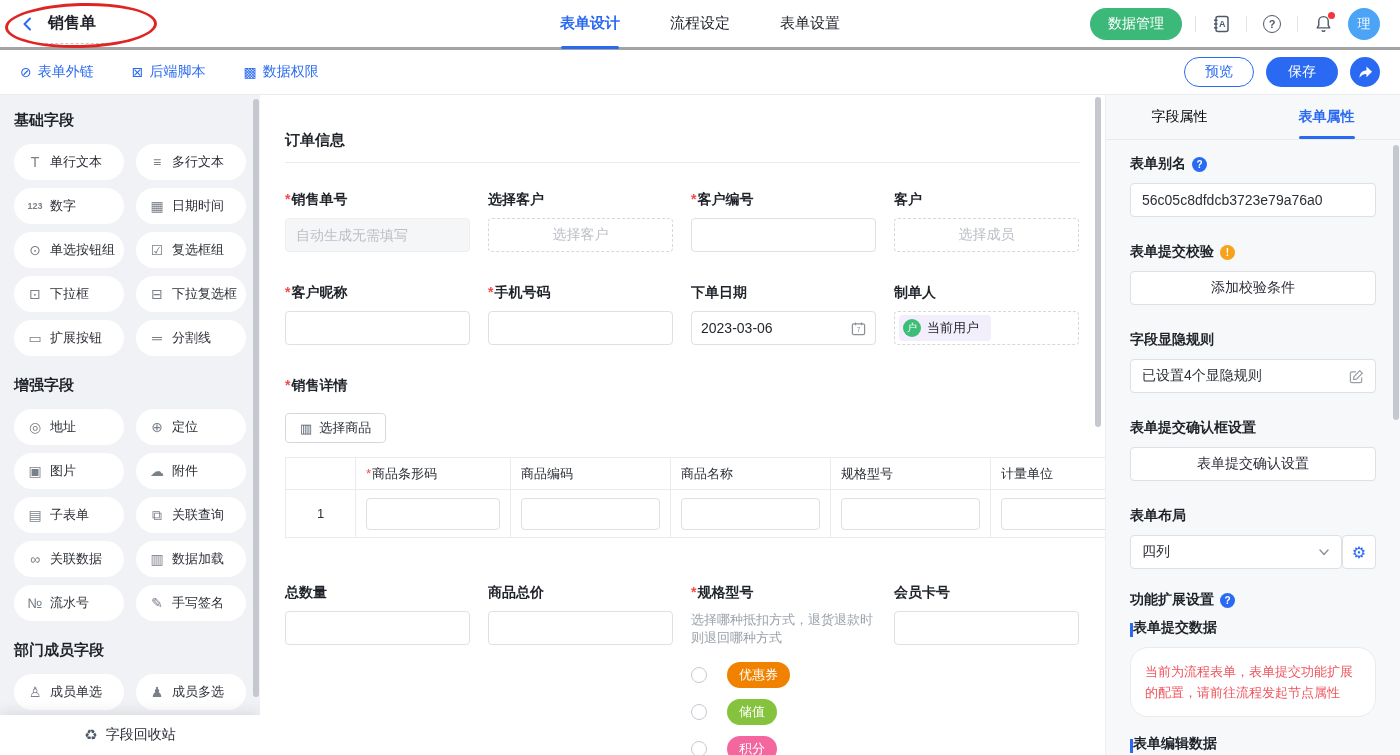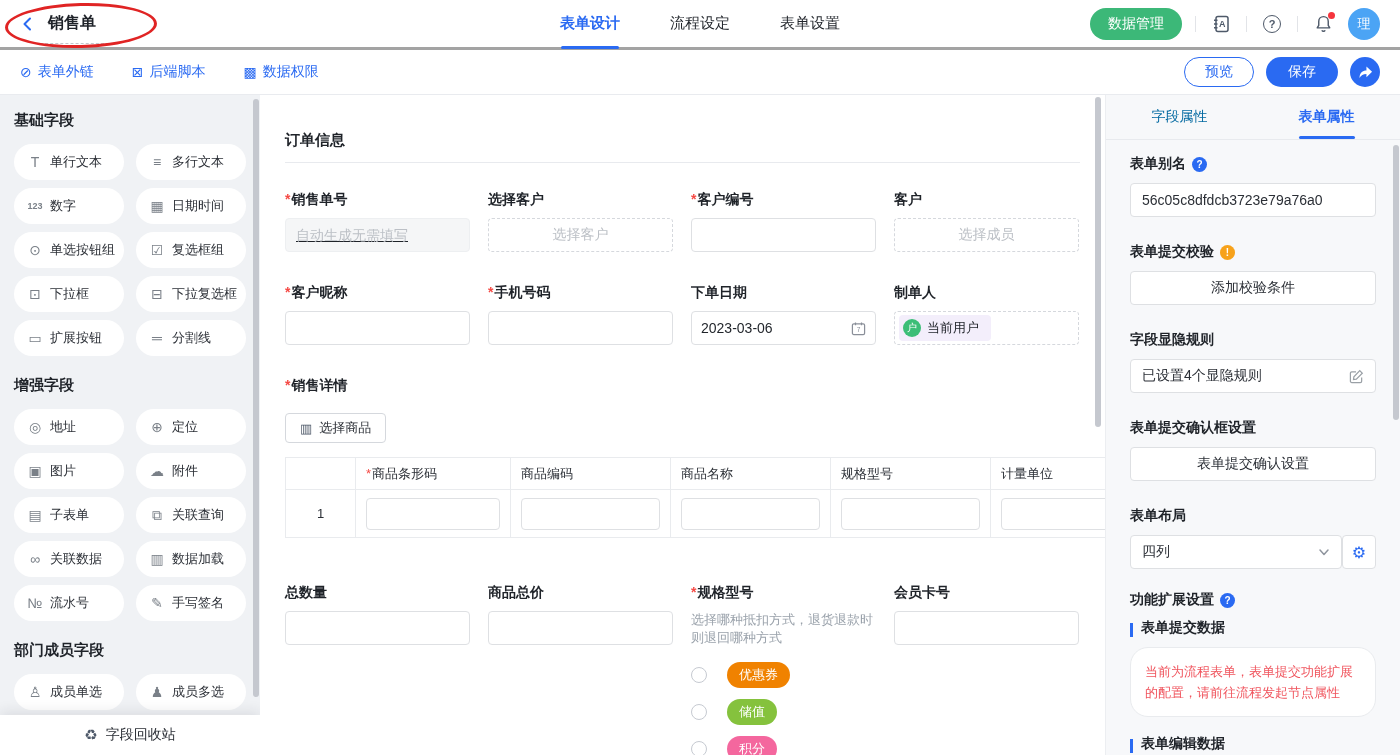--- a/index.html
+++ b/index.html
@@ -51,21 +51,21 @@
   
   .canvas { flex:1; background:#fff; position:relative; overflow:hidden; padding:36px 14px 0 25px; }
   .canvas-title { font-size:15px; font-weight:700; }
   .canvas-divider { width:795px; height:1px; background:#e8eaee; margin-top:12px; }
   .fgrid { display:grid; grid-template-columns:185px 185px 185px 185px; column-gap:18px; align-items:start; }
   .mt28 { margin-top:28px; } .mt32 { margin-top:32px; } .mt46 { margin-top:46px; }
   .flabel { font-size:14px; font-weight:700; margin-bottom:9px; }
   .req::before { content:"*"; color:#f54a45; margin-right:1px; }
   .finput { width:100%; height:34px; border:1px solid #dee0e3; border-radius:4px; padding:0 10px; font-size:14px; color:#1f2329; background:#fff; }
   .finput::placeholder { color:#bcc0c6; }
-  .finput.disabled { background:#f5f6f7; border-color:#edeff1;text-decoration:underline; }
+  .finput.disabled { background:#f5f6f7; border-color:#edeff1; }
   .dashed-box { height:34px; border:1px dashed #d5d8dd; border-radius:4px; display:flex; align-items:center; justify-content:center; color:#bcc0c6; font-size:14px; cursor:pointer; }
   .date-box { height:34px; border:1px solid #dee0e3; border-radius:4px; display:flex; align-items:center; justify-content:space-between; padding:0 9px; font-size:14px; cursor:pointer; }
   .user-box { height:34px; border:1px dashed #d5d8dd; border-radius:4px; display:flex; align-items:center; padding:0 4px; }
   .user-tag { display:flex; align-items:center; gap:6px; background:#f3eefb; border-radius:4px; height:26px; padding:0 12px 0 4px; font-size:13px; color:#1f2329; }
   .user-chip { width:18px; height:18px; border-radius:50%; background:#3cbe77; color:#fff; font-size:10px; display:flex; align-items:center; justify-content:center; }
   .btn-product { margin-top:10px; height:30px; border:1px solid #d5d8dd; background:#fff; border-radius:4px; display:inline-flex; align-items:center; gap:7px; padding:0 14px; font-size:13px; color:#2b2f36; cursor:pointer; }
   .btn-product .glyph { color:#4e5969; font-size:13px; }
   .detail-table { margin-top:14px; border-collapse:collapse; table-layout:fixed; width:865px; }
   .detail-table th, .detail-table td { border:1px solid #e9ebee; font-weight:400; text-align:left; padding:0 10px; font-size:13px; color:#2b2f36; }
   .detail-table th { height:32px; }
@@ -74,34 +74,34 @@
   .cell-input { width:100%; height:32px; border:1px solid #dee0e3; border-radius:4px; background:#fff; }
   .threq { color:#f54a45; margin-right:1px; }
   .deduct-desc { font-size:13px; color:#9aa2ab; line-height:18px; margin:2px 0 15px; }
   .radio-row { display:flex; align-items:center; gap:20px; margin-bottom:11px; }
   .radio { width:16px; height:16px; border-radius:50%; border:1px solid #c6cad1; background:#fff; flex:none; cursor:pointer; }
   .opt-tag { height:26px; border-radius:13px; color:#fff; font-size:13px; display:inline-flex; align-items:center; padding:0 12px; }
 
   
   .panel { width:295px; background:#f7f8fa; border-left:1px solid #eceef1; position:relative; overflow:hidden; flex:none; }
   .ptabs { display:flex; height:45px; border-bottom:1px solid #e8eaee; }
-  .ptab { flex:1; display:flex; align-items:center; justify-content:center; font-size:14px; color:#0369a1; position:relative; cursor:pointer; }
+  .ptab { flex:1; display:flex; align-items:center; justify-content:center; font-size:14px; color:#000000; position:relative; cursor:pointer; }
   .ptab.active { color:#2a6af2; font-weight:600; }
   .ptab-underline { position:absolute; bottom:0; left:50%; transform:translateX(-50%); width:56px; height:3px; background:#2a6af2; border-radius:2px; }
   .pcontent { padding:15px 24px 0; }
   .plabel { font-size:14px; font-weight:700; display:flex; align-items:center; gap:6px; margin-bottom:10px; }
   .pinput { height:34px; background:#fff; border:1px solid #dee0e3; border-radius:4px; display:flex; align-items:center; justify-content:space-between; padding:0 11px; font-size:14px; color:#2b2f36; }
   .pbtn { height:34px; background:#fff; border:1px solid #dee0e3; border-radius:4px; display:flex; align-items:center; justify-content:center; font-size:14px; color:#2b2f36; cursor:pointer; }
   .pgap { margin-top:26px; }
   .help-dot { width:15px; height:15px; border-radius:50%; background:#2a6af2; color:#fff; font-size:10px; font-weight:700; display:inline-flex; align-items:center; justify-content:center; flex:none; }
   .warn-dot { width:15px; height:15px; border-radius:50%; background:#f7a21b; color:#fff; font-size:10px; font-weight:700; display:inline-flex; align-items:center; justify-content:center; flex:none; }
   .layout-row { display:flex; gap:0; }
   .pselect { flex:1; cursor:pointer; }
   .gear-btn { width:34px; height:34px; background:#fff; border:1px solid #dee0e3; border-radius:4px; display:flex; align-items:center; justify-content:center; color:#2a6af2; font-size:16px; cursor:pointer; flex:none; }
-  .subhead { display:flex; align-items:flex-end; gap:8px; font-size:14px; font-weight:700; margin:18px 0 10px; }
+  .subhead { display:flex; align-items:flex-end; font-size:14px; font-weight:700; margin:18px 0 10px; }
   .blue-bar { width:3px; height:14px; background:#2a6af2; flex:none; }
   .warn-box { background:#fff; border:1px solid #e9ebee; border-radius:18px; padding:13px 14px; font-size:13px; color:#f0555e; line-height:21px; }
 </style>
 </head>
 <body>
 
 <div class="header">
   <span class="back-btn">
     <svg width="16" height="16" viewBox="0 0 16 16">
         <polyline points="10,2.5 4.5,8 10,13.5" fill="none" stroke="#2a6af2" stroke-width="2" stroke-linecap="round" stroke-linejoin="round"></polyline>

